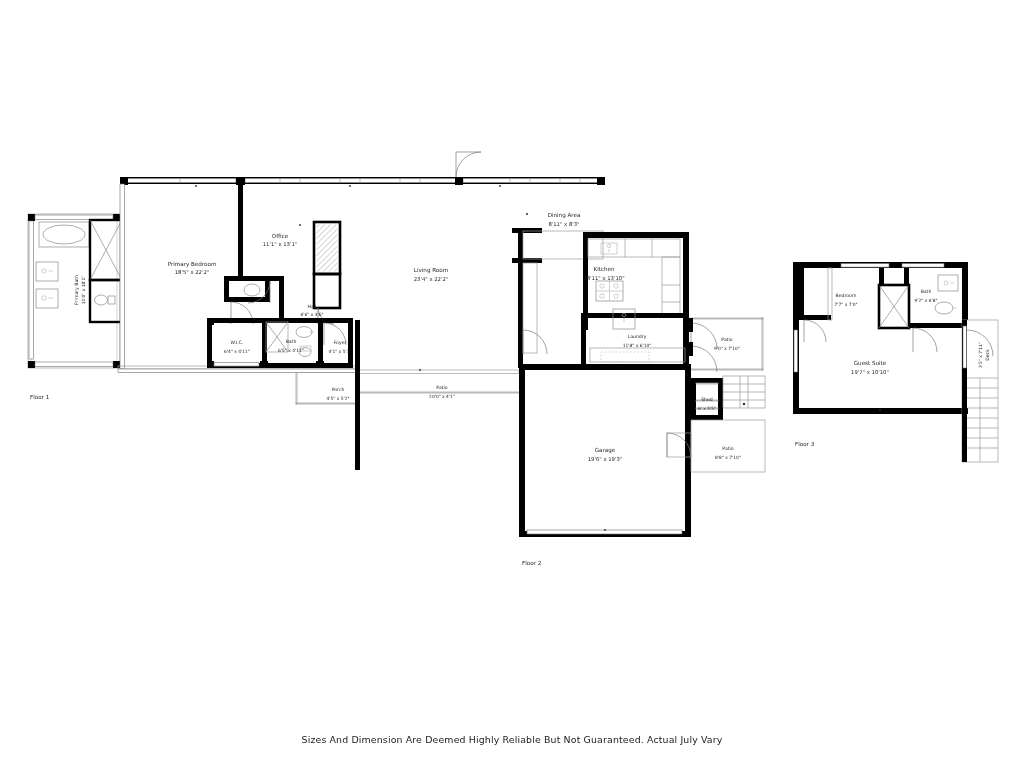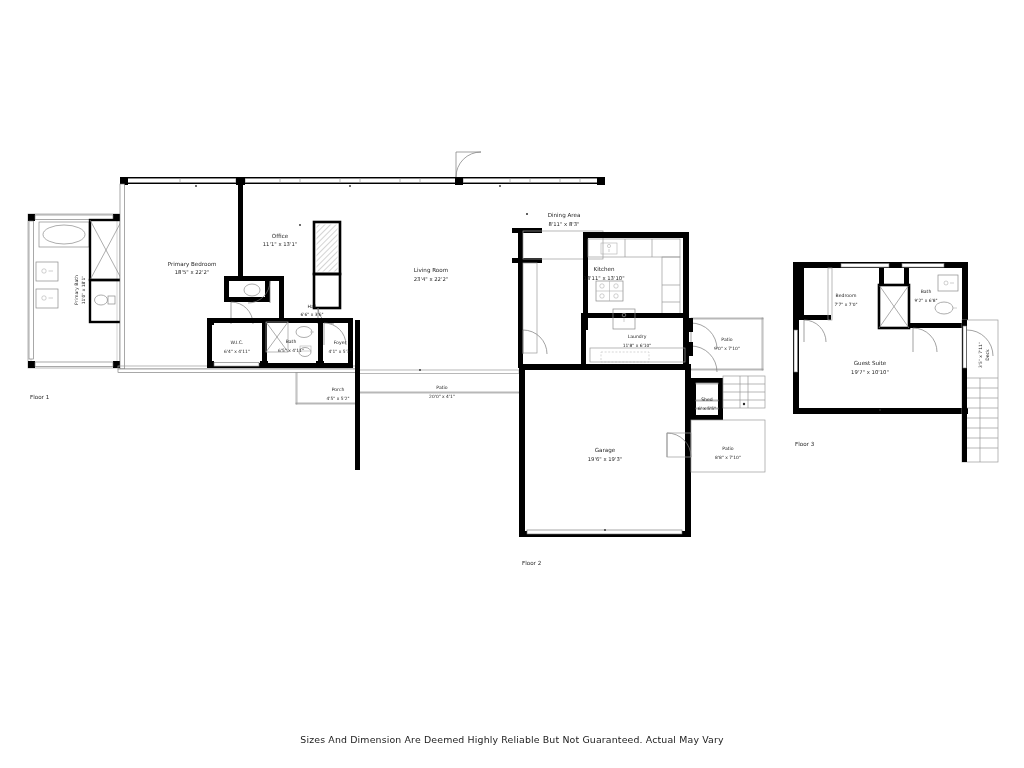--- a/index.html
+++ b/index.html
@@ -382,14 +382,14 @@
       <circle cx="350" cy="186" r="0.9" class="dot"></circle>
       <circle cx="500" cy="186" r="0.9" class="dot"></circle>
       <circle cx="527" cy="214" r="1" class="dot"></circle>
       <circle cx="300" cy="225" r="0.9" class="dot"></circle>
       <circle cx="420" cy="370" r="0.9" class="dot"></circle>
       <circle cx="605" cy="530" r="0.9" class="dot"></circle>
       <circle cx="880" cy="410" r="0.9" class="dot"></circle>
     </g>
   </svg>
 
-  <div class="disclaimer">Sizes And Dimension Are Deemed Highly Reliable But Not Guaranteed. Actual May Vary</div>
+  <div class="disclaimer">Sizes And Dimension Are Deemed Highly Reliable But Not Guaranteed. Actual July Vary</div>
 </div>
 
 </body></html>

